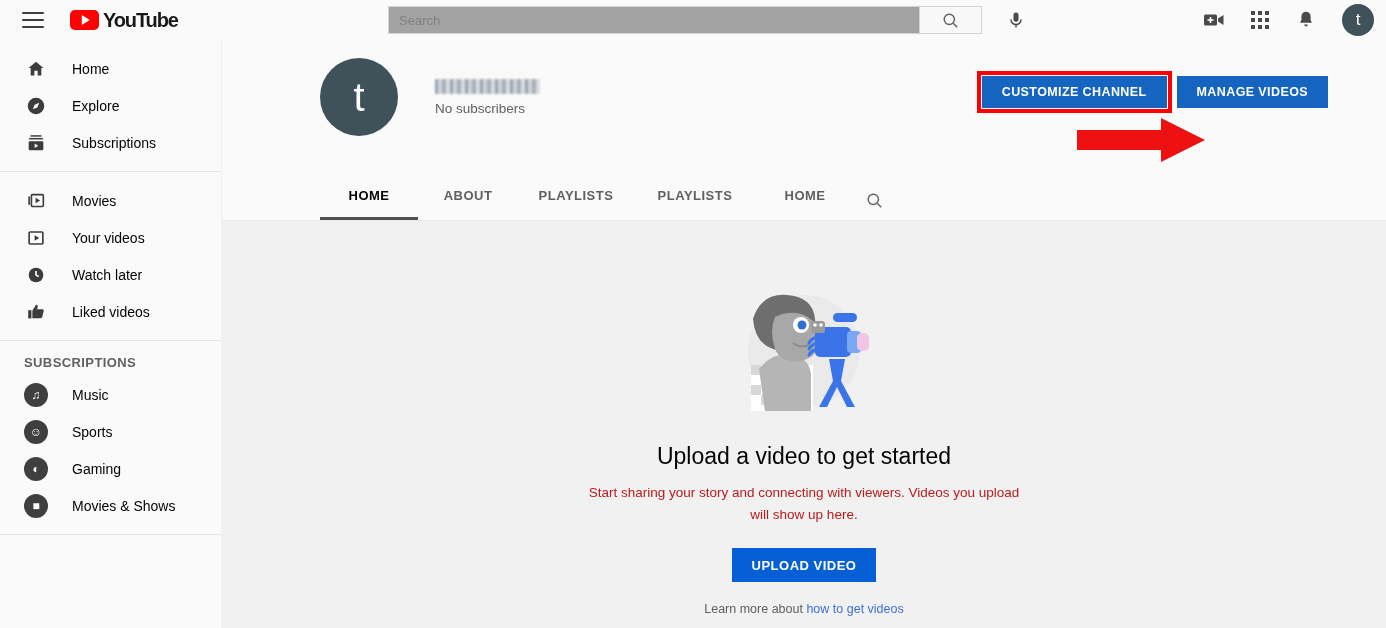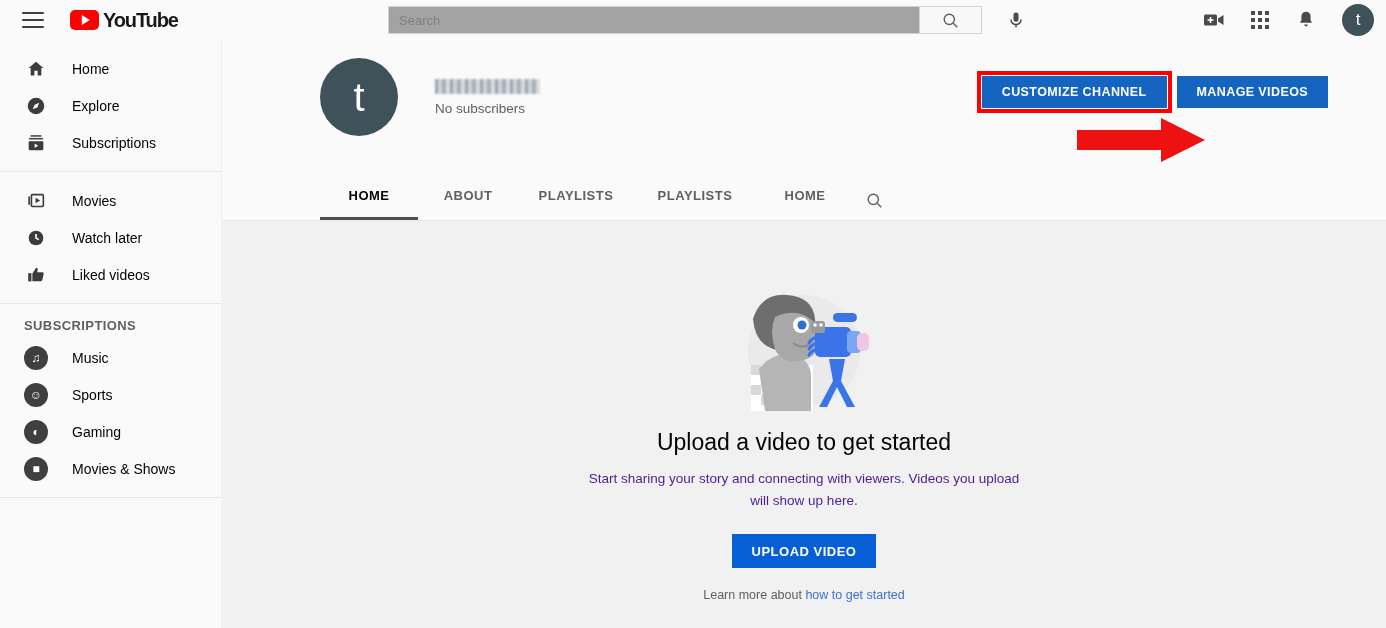--- a/index.html
+++ b/index.html
@@ -189,23 +189,23 @@
     height: 40px; display: flex; align-items: center; justify-content: center;
     cursor: pointer; width: 40px;
   }
 
   
   .empty {
     display: flex; flex-direction: column; align-items: center;
     padding-top: 52px;
   }
   .illus { width: 150px; height: 150px; }
-  .empty-title { font-size: 23px; color: #030303; margin-top: 6px; font-weight: normal; }
+  .empty-title { font-size: 23px; color: #030303; margin-top: 20px; font-weight: normal; }
   .empty-desc {
-    font-size: 13.5px; color: #4c1d95; text-align: center;
+    font-size: 13.5px; color: #b91c1c; text-align: center;
     line-height: 22px; margin-top: 12px; width: 450px;
   }
   .btn-upload {
     margin-top: 22px; background: #065fd4; color: #fff;
     font-size: 13px; font-weight: bold; letter-spacing: 0.5px;
     padding: 0 20px; height: 34px;
     display: flex; align-items: center; justify-content: center;
     border: none; cursor: pointer; font-family: "Liberation Sans", sans-serif;
   }
   .learn {
@@ -321,20 +321,29 @@
   <div class="side-group">
     <div class="side-item">
       <span class="side-ico">
         <svg width="22" height="22" viewBox="0 0 24 24">
           <rect x="7" y="5" width="13" height="13" rx="1" fill="none" stroke="#3c3c3c" stroke-width="1.8"></rect>
           <path d="M11.5 8.5l5 3-5 3z" fill="#3c3c3c"></path>
           <line x1="4.5" y1="7" x2="4.5" y2="16" stroke="#3c3c3c" stroke-width="1.8"></line>
         </svg>
       </span>
       <span class="side-label">Movies</span>
+    </div>
+    <div class="side-item">
+      <span class="side-ico">
+        <svg width="22" height="22" viewBox="0 0 24 24">
+          <rect x="4.5" y="5.5" width="15" height="13" rx="1" fill="none" stroke="#3c3c3c" stroke-width="1.8"></rect>
+          <path d="M10.5 9l5 3-5 3z" fill="#3c3c3c"></path>
+        </svg>
+      </span>
+      <span class="side-label">Your videos</span>
     </div>
     <div class="side-item">
       <span class="side-ico">
         <svg width="22" height="22" viewBox="0 0 24 24">
           <circle cx="12" cy="12" r="8" fill="#3c3c3c"></circle>
           <path d="M12 7.5V12l3 1.8" fill="none" stroke="#fafafa" stroke-width="1.8"></path>
         </svg>
       </span>
       <span class="side-label">Watch later</span>
     </div>
@@ -450,16 +459,16 @@
           <path d="M88 70 q-6 2 -8 6"></path>
           <path d="M88 76 q-6 2 -8 6"></path>
         </g>
       </g>
     </svg>
 
     <div class="empty-title">Upload a video to get started</div>
     <div class="empty-desc">Start sharing your story and connecting with viewers. Videos you upload will show up here.</div>
     <button class="btn-upload">UPLOAD VIDEO</button>
     <div class="learn">
-      <span>Learn more about </span><a>how to get started</a>
+      <span>Learn more about </span><a>how to get videos</a>
     </div>
   </div>
 </div>
 
 </body></html>

